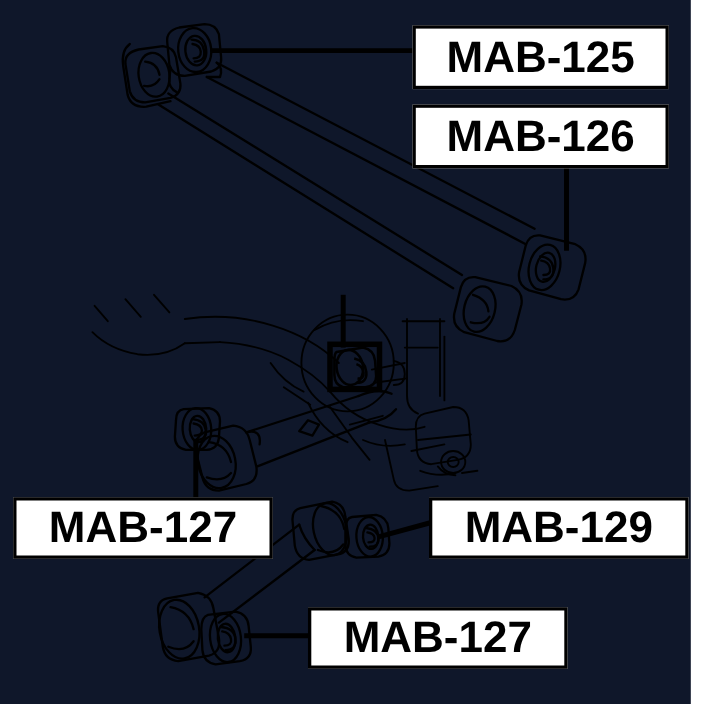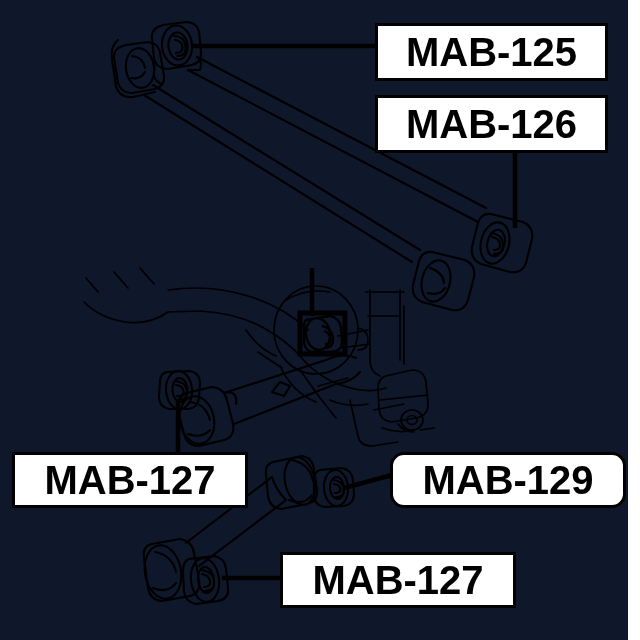--- a/index.html
+++ b/index.html
@@ -204,21 +204,21 @@
 
   <div class="callout" style="left:375px;top:95px;width:233px;height:58px;">
     <span class="txt" style="font-size:40px;">MAB-126</span>
   </div>
 
 
   <div class="callout" style="left:12px;top:452px;width:236px;height:56px;">
     <span class="txt" style="font-size:40px;">MAB-127</span>
   </div>
 
-  <div class="callout" style="left:390px;top:452px;width:236px;height:56px;border-radius:14px;">
+  <div class="callout" style="left:390px;top:452px;width:236px;height:56px;">
     <span class="txt" style="font-size:40px;">MAB-129</span>
   </div>
 
   <div class="callout" style="left:280px;top:552px;width:236px;height:56px;">
     <span class="txt" style="font-size:40px;">MAB-127</span>
   </div>
 
 </div>
 
 </body></html>

